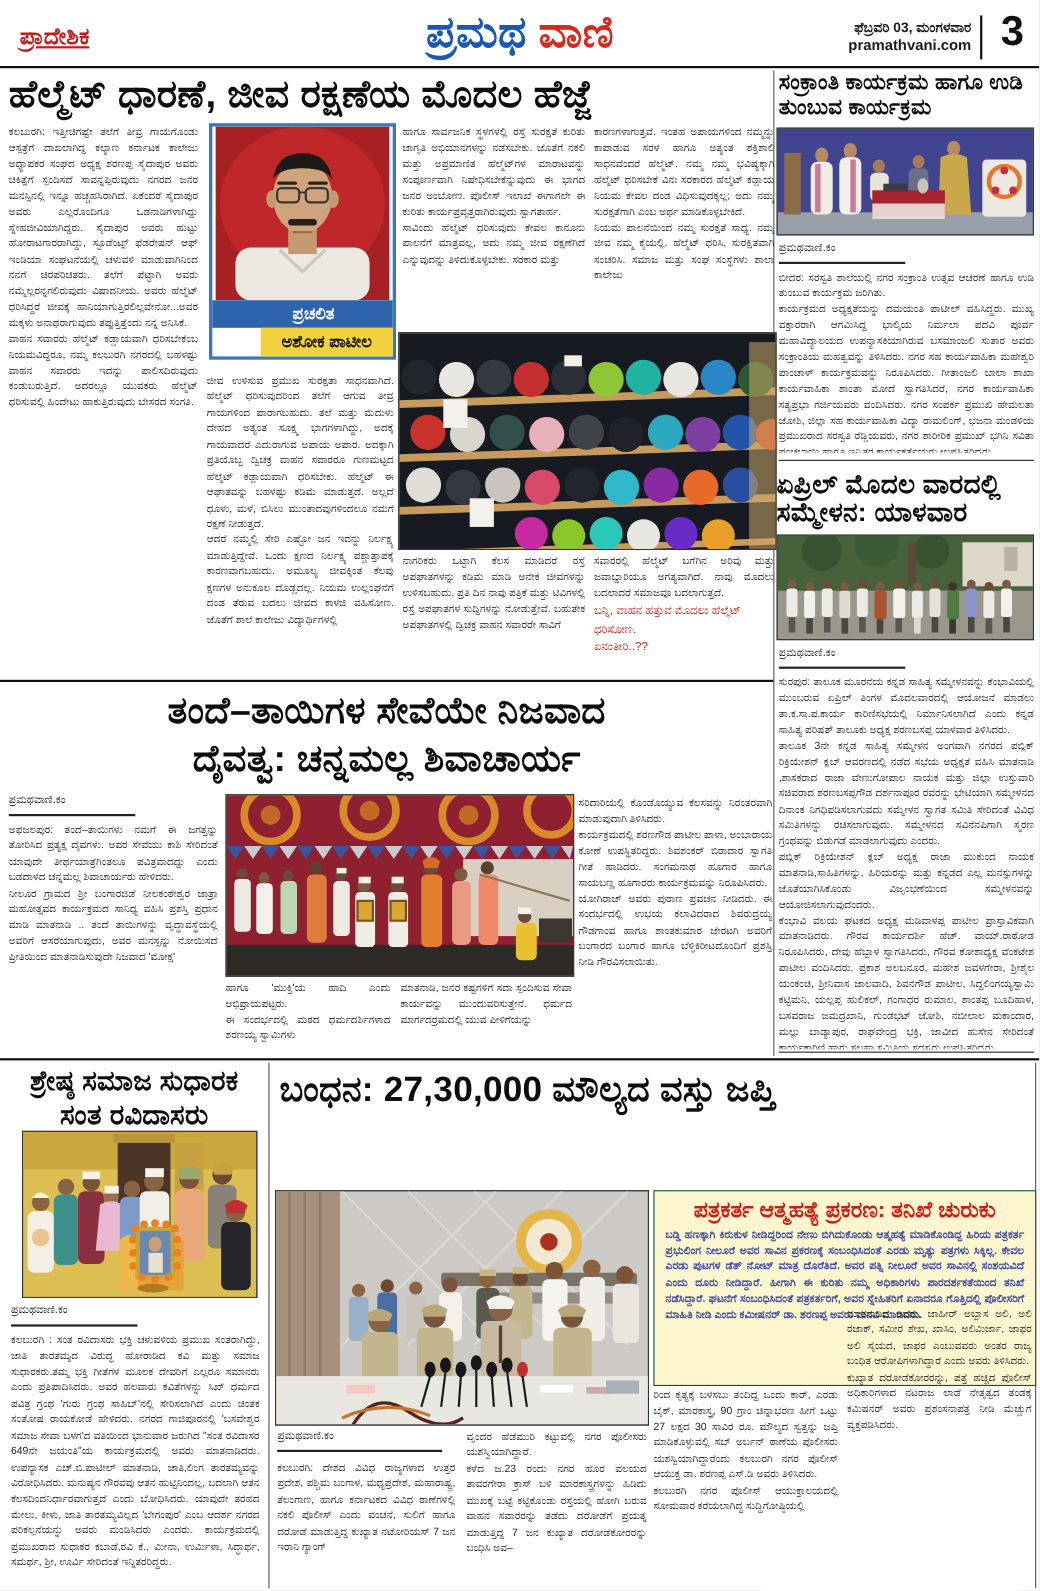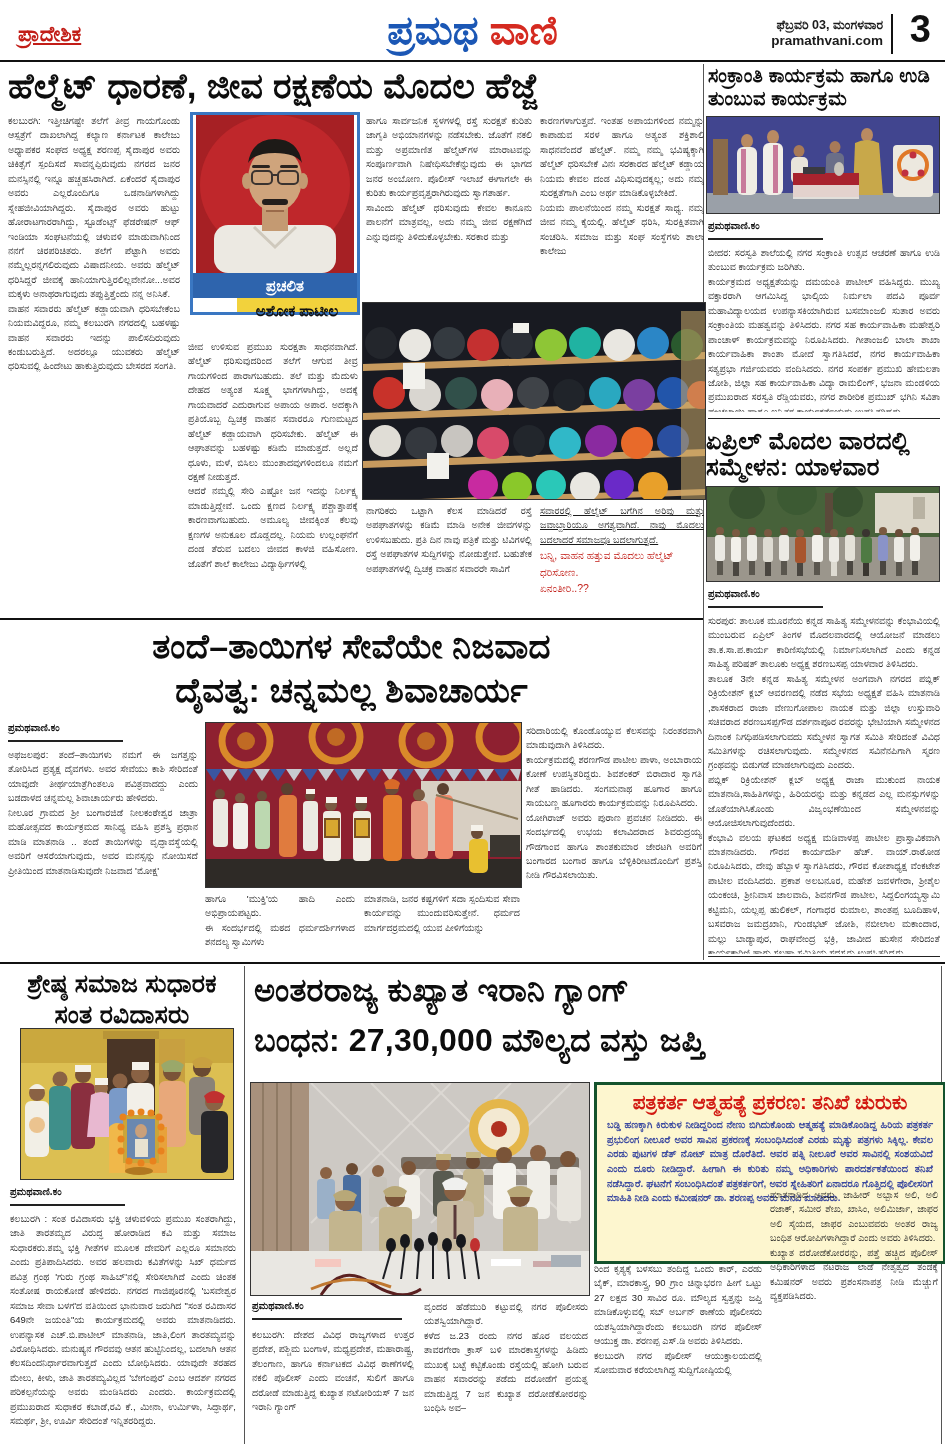--- a/index.html
+++ b/index.html
@@ -1,36 +1,36 @@
 <!DOCTYPE html>
 <html><head>
 <meta charset="utf-8">
 <style>
   html,body{margin:0;padding:0;background:#e8e8e8;}
   .page{position:relative;width:945px;height:1446px;background:#ffffff;margin:0 auto;
         font-family:"Liberation Sans","DejaVu Sans",sans-serif;color:#1b1b1b;overflow:hidden;}
   .abs{position:absolute;}
   .body-text{font-size:9.5px;line-height:1.52;text-align:justify;color:#1c1c1c;overflow:hidden;white-space:pre-line;}
-  .credit{font-size:10px;font-weight:bold;color:#111;}
+  .credit{font-size:10px;font-weight:normal;color:#111;}
   .rule{background:#222;height:2px;}
   .vrule{background:#555;width:1px;}
   .hrule{background:#111;}
   .headline{font-weight:bold;color:#0d0d0d;letter-spacing:0.2px;}
   .photo-frame{overflow:hidden;background:#777;}
   .photo-frame svg{display:block;}
   
   .masthead-title{font-size:40px;font-weight:bold;text-align:center;}
   .page-num{font-size:38px;font-weight:bold;color:#111;}
   
   .portrait-box{border:3px solid #3a77c2;background:#fff;}
   .portrait-band-blue{background:#2e64ad;color:#fff;font-weight:bold;font-size:15px;text-align:center;line-height:25px;padding-left:20px;}
   .portrait-band-yellow{background:#f2d23c;color:#111;font-weight:bold;font-size:15px;text-align:center;line-height:26px;}
   .red-cta{color:#c21d17;font-weight:normal;font-size:10.5px;line-height:1.55;white-space:pre-line;}
   
-  .info-box{background:#fdf6cf;border:3px solid #14532d;}
+  .info-box{background:#fdf6cf;border:1px solid #14532d;}
   .info-box h3{margin:6px 10px 4px;font-size:20px;font-weight:bold;color:#d21a12;text-align:center;}
   .info-box p{margin:2px 10px 8px;font-size:9.8px;line-height:1.5;text-align:justify;color:#3c4aa0;font-weight:bold;}
 </style>
 </head>
 <body>
 
 <div class="page">
 
   <div class="abs" style="left:18px;top:22px;font-size:21px;font-weight:bold;color:#c21d17;text-decoration:underline;">ಪ್ರಾದೇಶಿಕ</div>
 
@@ -70,21 +70,21 @@
         <rect x="56" y="56" width="20" height="13" rx="4" fill="none" stroke="#3a3330" stroke-width="2"></rect>
         <rect x="82" y="56" width="20" height="13" rx="4" fill="none" stroke="#3a3330" stroke-width="2"></rect>
         <line x1="76" y1="60" x2="82" y2="60" stroke="#3a3330" stroke-width="2"></line>
         <rect x="56" y="50" width="18" height="3" rx="1.5" fill="#2a241f"></rect>
         <rect x="84" y="50" width="18" height="3" rx="1.5" fill="#2a241f"></rect>
         <rect x="66" y="84" width="26" height="6" rx="3" fill="#241f1c"></rect>
         <line x1="70" y1="96" x2="88" y2="96" stroke="#9a6a4a" stroke-width="2"></line>
       </svg>
     </div>
     <div class="portrait-band-blue" style="height:25px;">ಪ್ರಚಲಿತ</div>
-    <div class="portrait-band-yellow" style="height:14px;margin-left:44px;">ಅಶೋಕ ಪಾಟೀಲ</div>
+    <div class="portrait-band-yellow" style="height:26px;margin-left:44px;">ಅಶೋಕ ಪಾಟೀಲ</div>
   </div>
 
   <div class="abs body-text" style="left:188px;top:340px;width:170px;height:276px;">ಜೀವ ಉಳಿಸುವ ಪ್ರಮುಖ ಸುರಕ್ಷತಾ ಸಾಧನವಾಗಿದೆ. ಹೆಲ್ಮೆಟ್ ಧರಿಸುವುದರಿಂದ ತಲೆಗೆ ಆಗುವ ತೀವ್ರ ಗಾಯಗಳಿಂದ ಪಾರಾಗಬಹುದು. ತಲೆ ಮತ್ತು ಮೆದುಳು ದೇಹದ ಅತ್ಯಂತ ಸೂಕ್ಷ್ಮ ಭಾಗಗಳಾಗಿದ್ದು, ಅದಕ್ಕೆ ಗಾಯವಾದರೆ ಎದುರಾಗುವ ಅಪಾಯ ಅಪಾರ. ಅದಕ್ಕಾಗಿ ಪ್ರತಿಯೊಬ್ಬ ದ್ವಿಚಕ್ರ ವಾಹನ ಸವಾರರೂ ಗುಣಮಟ್ಟದ ಹೆಲ್ಮೆಟ್ ಕಡ್ಡಾಯವಾಗಿ ಧರಿಸಬೇಕು. ಹೆಲ್ಮೆಟ್ ಈ ಆಘಾತವನ್ನು ಬಹಳಷ್ಟು ಕಡಿಮೆ ಮಾಡುತ್ತದೆ. ಅಲ್ಲದೆ ಧೂಳು, ಮಳೆ, ಬಿಸಿಲು ಮುಂತಾದವುಗಳಿಂದಲೂ ನಮಗೆ ರಕ್ಷಣೆ ನೀಡುತ್ತದೆ.
 ಆದರೆ ನಮ್ಮಲ್ಲಿ ಸೇರಿ ಎಷ್ಟೋ ಜನ ಇದನ್ನು ನಿರ್ಲಕ್ಷ್ಯ ಮಾಡುತ್ತಿದ್ದೇವೆ. ಒಂದು ಕ್ಷಣದ ನಿರ್ಲಕ್ಷ್ಯ ಪಶ್ಚಾತ್ತಾಪಕ್ಕೆ ಕಾರಣವಾಗಬಹುದು. ಅಮೂಲ್ಯ ಜೀವಕ್ಕಿಂತ ಕೆಲವು ಕ್ಷಣಗಳ ಅನುಕೂಲ ದೊಡ್ಡದಲ್ಲ. ನಿಯಮ ಉಲ್ಲಂಘನೆಗೆ ದಂಡ ತೆರುವ ಬದಲು ಜೀವದ ಕಾಳಜಿ ವಹಿಸೋಣ. ಜೊತೆಗೆ ಶಾಲೆ ಕಾಲೇಜು ವಿದ್ಯಾರ್ಥಿಗಳಲ್ಲಿ</div>
 
   <div class="abs body-text" style="left:366px;top:114px;width:166px;height:184px;">ಹಾಗೂ ಸಾರ್ವಜನಿಕ ಸ್ಥಳಗಳಲ್ಲಿ ರಸ್ತೆ ಸುರಕ್ಷತೆ ಕುರಿತು ಜಾಗೃತಿ ಅಭಿಯಾನಗಳನ್ನು ನಡೆಸಬೇಕು. ಜೊತೆಗೆ ನಕಲಿ ಮತ್ತು ಅಪ್ರಮಾಣಿತ ಹೆಲ್ಮೆಟ್‌ಗಳ ಮಾರಾಟವನ್ನು ಸಂಪೂರ್ಣವಾಗಿ ನಿಷೇಧಿಸಬೇಕೆನ್ನುವುದು ಈ ಭಾಗದ ಜನರ ಅಂಬೋಣ. ಪೊಲೀಸ್ ಇಲಾಖೆ ಈಗಾಗಲೇ ಈ ಕುರಿತು ಕಾರ್ಯಪ್ರವೃತ್ತರಾಗಿರುವುದು ಸ್ವಾಗತಾರ್ಹ.
 ಸಾವಿಂದು ಹೆಲ್ಮೆಟ್ ಧರಿಸುವುದು ಕೇವಲ ಕಾನೂನು ಪಾಲನೆಗೆ ಮಾತ್ರವಲ್ಲ, ಅದು ನಮ್ಮ ಜೀವ ರಕ್ಷಣೆಗಿದೆ ಎನ್ನುವುದನ್ನು ತಿಳಿದುಕೊಳ್ಳಬೇಕು. ಸರಕಾರ ಮತ್ತು</div>
   <div class="abs body-text" style="left:540px;top:114px;width:164px;height:184px;">ಕಾರಣಗಳಾಗುತ್ತವೆ. ಇಂತಹ ಅಪಾಯಗಳಿಂದ ನಮ್ಮನ್ನು ಕಾಪಾಡುವ ಸರಳ ಹಾಗೂ ಅತ್ಯಂತ ಶಕ್ತಿಶಾಲಿ ಸಾಧನವೆಂದರೆ ಹೆಲ್ಮೆಟ್. ನಮ್ಮ ನಮ್ಮ ಭವಿಷ್ಯಕ್ಕಾಗಿ ಹೆಲ್ಮೆಟ್ ಧರಿಸಬೇಕೆ ವಿನಃ ಸರಕಾರದ ಹೆಲ್ಮೆಟ್ ಕಡ್ಡಾಯ ನಿಯಮ ಕೇವಲ ದಂಡ ವಿಧಿಸುವುದಕ್ಕಲ್ಲ; ಅದು ನಮ್ಮ ಸುರಕ್ಷತೆಗಾಗಿ ಎಂಬ ಅರ್ಥ ಮಾಡಿಕೊಳ್ಳಬೇಕಿದೆ.
 ನಿಯಮ ಪಾಲನೆಯಿಂದ ನಮ್ಮ ಸುರಕ್ಷತೆ ಸಾಧ್ಯ. ನಮ್ಮ ಜೀವ ನಮ್ಮ ಕೈಯಲ್ಲಿ. ಹೆಲ್ಮೆಟ್ ಧರಿಸಿ, ಸುರಕ್ಷಿತವಾಗಿ ಸಂಚರಿಸಿ. ಸಮಾಜ ಮತ್ತು ಸಂಘ ಸಂಸ್ಥೆಗಳು ಶಾಲಾ ಕಾಲೇಜು</div>
 
@@ -142,21 +142,21 @@
       </g>
       <rect x="40" y="60" width="22" height="26" fill="#f2f1ec"></rect>
       <rect x="150" y="20" width="16" height="10" fill="#f2f1ec"></rect>
       <rect x="64" y="150" width="22" height="26" fill="#f2f1ec"></rect>
       <rect x="318" y="8" width="24" height="188" fill="#caa96a" opacity="0.55"></rect>
     </svg>
   </div>
 
   <div class="abs body-text" style="left:366px;top:504px;width:166px;height:110px;">ನಾಗರಿಕರು ಒಟ್ಟಾಗಿ ಕೆಲಸ ಮಾಡಿದರೆ ರಸ್ತೆ ಅಪಘಾತಗಳನ್ನು ಕಡಿಮೆ ಮಾಡಿ ಅನೇಕ ಜೀವಗಳನ್ನು ಉಳಿಸಬಹುದು. ಪ್ರತಿ ದಿನ ನಾವು ಪತ್ರಿಕೆ ಮತ್ತು ಟಿವಿಗಳಲ್ಲಿ ರಸ್ತೆ ಅಪಘಾತಗಳ ಸುದ್ದಿಗಳನ್ನು ನೋಡುತ್ತೇವೆ. ಬಹುತೇಕ ಅಪಘಾತಗಳಲ್ಲಿ ದ್ವಿಚಕ್ರ ವಾಹನ ಸವಾರರೇ ಸಾವಿಗೆ</div>
   <div class="abs" style="left:540px;top:504px;width:164px;height:112px;overflow:hidden;">
-    <div class="body-text" style="width:164px;text-decoration:underline;">ಸವಾರರಲ್ಲಿ ಹೆಲ್ಮೆಟ್ ಬಗೆಗಿನ ಅರಿವು ಮತ್ತು ಜವಾಬ್ದಾರಿಯೂ ಅಗತ್ಯವಾಗಿದೆ. ನಾವು ಮೊದಲು ಬದಲಾದರೆ ಸಮಾಜವೂ ಬದಲಾಗುತ್ತದೆ.</div>
+    <div class="body-text" style="width:164px;">ಸವಾರರಲ್ಲಿ ಹೆಲ್ಮೆಟ್ ಬಗೆಗಿನ ಅರಿವು ಮತ್ತು ಜವಾಬ್ದಾರಿಯೂ ಅಗತ್ಯವಾಗಿದೆ. ನಾವು ಮೊದಲು ಬದಲಾದರೆ ಸಮಾಜವೂ ಬದಲಾಗುತ್ತದೆ.</div>
     <div class="red-cta">ಬನ್ನಿ, ವಾಹನ ಹತ್ತುವ ಮೊದಲು ಹೆಲ್ಮೆಟ್ ಧರಿಸೋಣ.</div>
     <div class="red-cta">ಏನಂತೀರಿ..??</div>
   </div>
 
   <div class="abs headline" style="left:708px;top:64px;width:232px;font-size:19.5px;line-height:1.18;">ಸಂಕ್ರಾಂತಿ ಕಾರ್ಯಕ್ರಮ ಹಾಗೂ ಉಡಿ ತುಂಬುವ ಕಾರ್ಯಕ್ರಮ</div>
 
   <div class="abs photo-frame" style="left:706px;top:116px;width:232px;height:96px;border:1px solid #333;">
     <svg viewBox="0 0 232 96" width="232" height="96">
       <rect width="232" height="96" fill="#41458f"></rect>
       <rect y="76" width="232" height="20" fill="#9aa0a8"></rect>
@@ -383,21 +383,21 @@
             <rect x="3" y="-2" width="12" height="6" fill="#f5f2ea"></rect>
             <rect x="1" y="12" width="19" height="34" rx="5" fill="#e8c030"></rect>
           </g>
       </g>
       <line x1="230" y1="72" x2="312" y2="96" stroke="#8a7a5a" stroke-width="2"></line>
       <rect x="284" y="112" width="30" height="22" fill="#3a3630"></rect>
     </svg>
   </div>
 
   <div class="abs body-text" style="left:205px;top:892px;width:150px;height:66px;">ಹಾಗೂ 'ಮುಕ್ತಿ'ಯ ಹಾದಿ ಎಂದು ಅಭಿಪ್ರಾಯಪಟ್ಟರು.
-ಈ ಸಂದರ್ಭದಲ್ಲಿ ಮಠದ ಧರ್ಮದರ್ಶಿಗಳಾದ ಶನದಲ್ಯ ಸ್ವಾಮಿಗಳು</div>
+ಈ ಸಂದರ್ಭದಲ್ಲಿ ಮಠದ ಧರ್ಮದರ್ಶಿಗಳಾದ ಶರಣಯ್ಯ ಸ್ವಾಮಿಗಳು</div>
   <div class="abs body-text" style="left:364px;top:892px;width:156px;height:66px;">ಮಾತನಾಡಿ, ಜನರ ಕಷ್ಟಗಳಿಗೆ ಸದಾ ಸ್ಪಂದಿಸುವ ಸೇವಾ ಕಾರ್ಯವನ್ನು ಮುಂದುವರಿಸುತ್ತೇನೆ. ಧರ್ಮದ ಮಾರ್ಗದರ್ರಮದಲ್ಲಿ ಯುವ ಪೀಳಿಗೆಯನ್ನು</div>
 
   <div class="abs body-text" style="left:526px;top:724px;width:176px;height:234px;">ಸರಿದಾರಿಯಲ್ಲಿ ಕೊಂಡೊಯ್ಯುವ ಕೆಲಸವನ್ನು ನಿರಂತರವಾಗಿ ಮಾಡುವುದಾಗಿ ತಿಳಿಸಿದರು.
 ಕಾರ್ಯಕ್ರಮದಲ್ಲಿ ಶರಣಗೌಡ ಪಾಟೀಲ ಪಾಳಾ, ಅಂಬಾರಾಯ ಕೋಣೆ ಉಪಸ್ಥಿತರಿದ್ದರು. ಶಿವಶಂಕರ್ ಬಿರಾದಾರ ಸ್ವಾಗತಿ ಗೀತೆ ಹಾಡಿದರು. ಸಂಗಮನಾಥ ಹೂಗಾರ ಹಾಗೂ ಸಾಯಬಣ್ಣ ಹೂಗಾರರು ಕಾರ್ಯಕ್ರಮವನ್ನು ನಿರೂಪಿಸಿದರು.
 ಯೋಗಿರಾಜ್ ಅವರು ಪುರಾಣ ಪ್ರವಚನ ನೀಡಿದರು. ಈ ಸಂದರ್ಭದಲ್ಲಿ ಉಭಯ ಕಲಾವಿದರಾದ ಶಿವರುದ್ರಯ್ಯ ಗೌಡಗಾಂವ ಹಾಗೂ ಶಾಂತಕುಮಾರ ಜೇರಟಗಿ ಅವರಿಗೆ ಬಂಗಾರದ ಬಂಗಾರ ಹಾಗೂ ಬೆಳ್ಳಿಕಿರೀಟದೊಂದಿಗೆ ಪ್ರಶಸ್ತಿ ನೀಡಿ ಗೌರವಿಸಲಾಯಿತು.</div>
 
   <div class="abs hrule" style="left:0;top:962px;width:945px;height:2px;"></div>
   <div class="abs vrule" style="left:244px;top:966px;height:478px;"></div>
   <div class="abs vrule" style="left:941px;top:966px;height:478px;"></div>
 
@@ -483,21 +483,20 @@
           <circle cx="132" cy="132" r="3.5"></circle>
       </g>
       <ellipse cx="118" cy="142" rx="14" ry="4" fill="#b07820"></ellipse>
     </svg>
   </div>
   <div class="abs credit" style="left:10px;top:1186px;">ಪ್ರಮಥವಾಣಿ.ಕಂ</div>
   <div class="abs rule" style="left:10px;top:1204px;width:115px;"></div>
   <div class="abs body-text" style="left:10px;top:1212px;width:226px;height:228px;">ಕಲಬುರಗಿ : ಸಂತ ರವಿದಾಸರು ಭಕ್ತಿ ಚಳುವಳಿಯ ಪ್ರಮುಖ ಸಂತರಾಗಿದ್ದು, ಜಾತಿ ತಾರತಮ್ಯದ ವಿರುದ್ಧ ಹೋರಾಡಿದ ಕವಿ ಮತ್ತು ಸಮಾಜ ಸುಧಾರಕರು.ತಮ್ಮ ಭಕ್ತಿ ಗೀತೆಗಳ ಮೂಲಕ ದೇವರಿಗೆ ಎಲ್ಲರೂ ಸಮಾನರು ಎಂದು ಪ್ರತಿಪಾದಿಸಿದರು. ಅವರ ಹಲವಾರು ಕವಿತೆಗಳನ್ನು ಸಿಖ್ ಧರ್ಮದ ಪವಿತ್ರ ಗ್ರಂಥ 'ಗುರು ಗ್ರಂಥ ಸಾಹಿಬ್'ನಲ್ಲಿ ಸೇರಿಸಲಾಗಿದೆ ಎಂದು ಚಿಂತಕ ಸಂತೋಷ ರಾಯಕೋಡೆ ಹೇಳಿದರು. ನಗರದ ಗಾಜಿಪೂರನಲ್ಲಿ 'ಬಸವೇಶ್ವರ ಸಮಾಜ ಸೇವಾ ಬಳಗ'ದ ವತಿಯಿಂದ ಭಾನುವಾರ ಜರುಗಿದ "ಸಂತ ರವಿದಾಸರ 649ನೇ ಜಯಂತಿ"ಯ ಕಾರ್ಯಕ್ರಮದಲ್ಲಿ ಅವರು ಮಾತನಾಡಿದರು. ಉಪನ್ಯಾಸಕ ಎಚ್.ಬಿ.ಪಾಟೀಲ್ ಮಾತನಾಡಿ, ಜಾತಿ,ಲಿಂಗ ತಾರತಮ್ಯವನ್ನು ವಿರೋಧಿಸಿದರು. ಮನುಷ್ಯನ ಗೌರವವು ಆತನ ಹುಟ್ಟಿನಿಂದಲ್ಲ, ಬದಲಾಗಿ ಆತನ ಕೆಲಸದಿಂದನಿರ್ಧಾರವಾಗುತ್ತದೆ ಎಂದು ಬೋಧಿಸಿದರು. ಯಾವುದೇ ತರಹದ ಮೇಲು, ಕೀಳು, ಜಾತಿ ತಾರತಮ್ಯವಿಲ್ಲದ 'ಬೇಗಂಪುರ' ಎಂಬ ಆದರ್ಶ ನಗರದ ಪರಿಕಲ್ಪನೆಯನ್ನು ಅವರು ಮಂಡಿಸಿದರು ಎಂದರು. ಕಾರ್ಯಕ್ರಮದಲ್ಲಿ ಪ್ರಮುಖರಾದ ಸುಧಾಕರ ಕಬಾಡೆ,ರವಿ ಕೆ., ಮೀನಾ, ಉರ್ಮಿಳಾ, ಸಿದ್ಧಾರ್ಥ, ಸಮರ್ಥ, ಶ್ರೀ, ಊರ್ವಿ ಸೇರಿದಂತೆ ಇನ್ನಿತರರಿದ್ದರು.</div>
 
   <div class="abs headline" style="left:254px;top:966px;width:690px;font-size:32px;line-height:1.55;">
-    <div>ಅಂತರರಾಜ್ಯ  ಕುಖ್ಯಾತ  ಇರಾನಿ  ಗ್ಯಾಂಗ್</div>
     <div>ಬಂಧನ: 27,30,000 ಮೌಲ್ಯದ ವಸ್ತು ಜಪ್ತಿ</div>
   </div>
 
   <div class="abs photo-frame" style="left:250px;top:1082px;width:338px;height:212px;border:1px solid #333;">
     <svg viewBox="0 0 338 212" width="338" height="212">
       <rect width="338" height="212" fill="#cdc9c4"></rect>
       <g stroke="#dcd8d3" stroke-width="2">
         <line x1="60" y1="0" x2="200" y2="140"></line>
           <line x1="120" y1="0" x2="260" y2="140"></line>
           <line x1="180" y1="0" x2="320" y2="140"></line>

